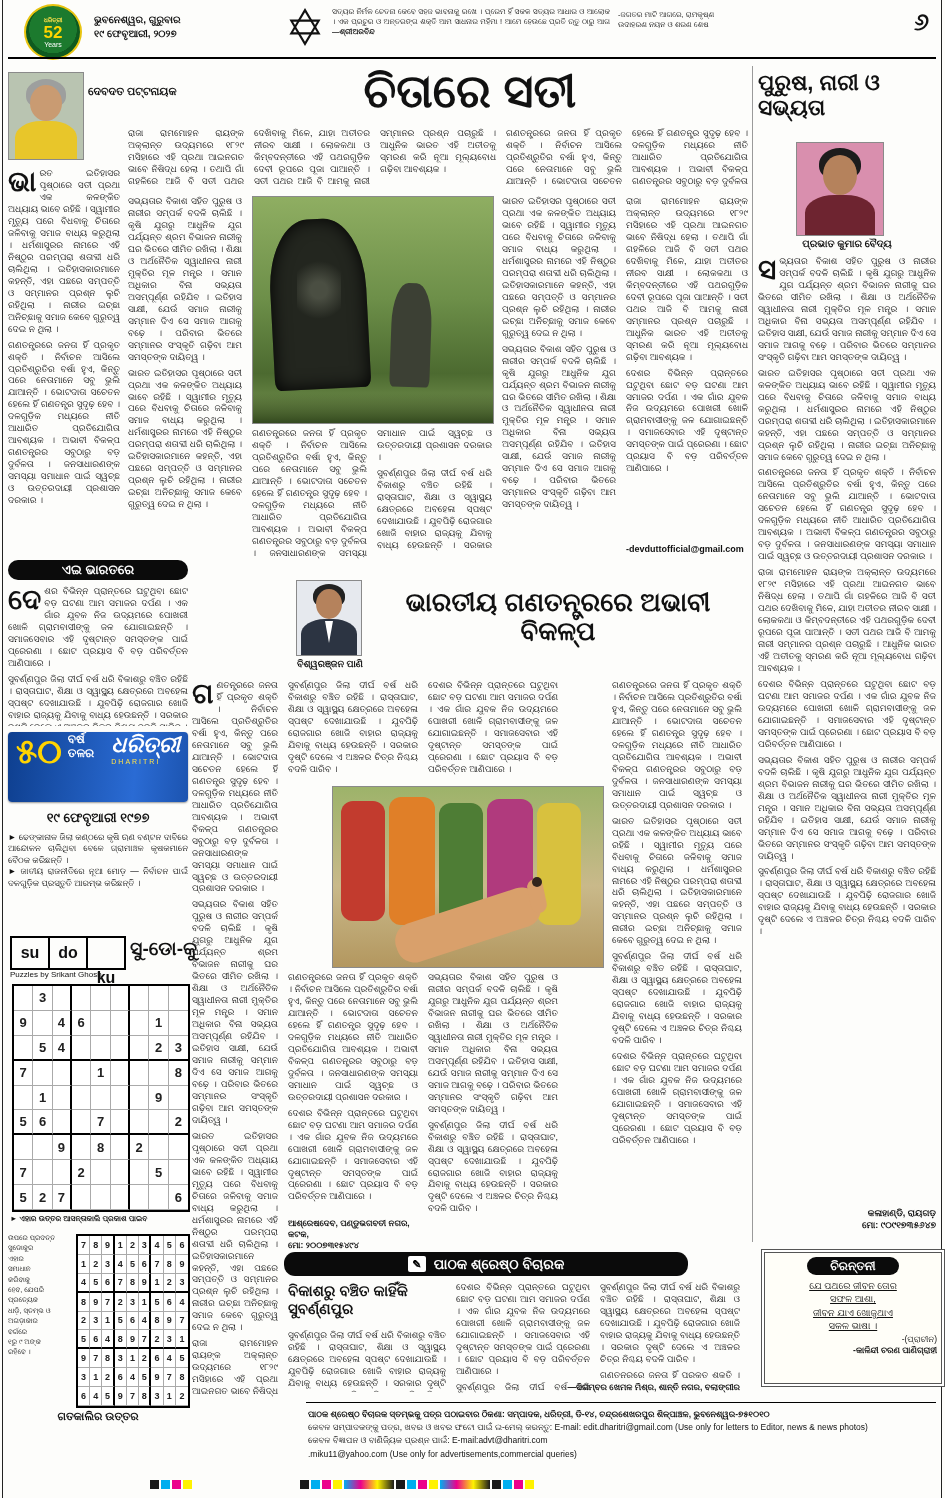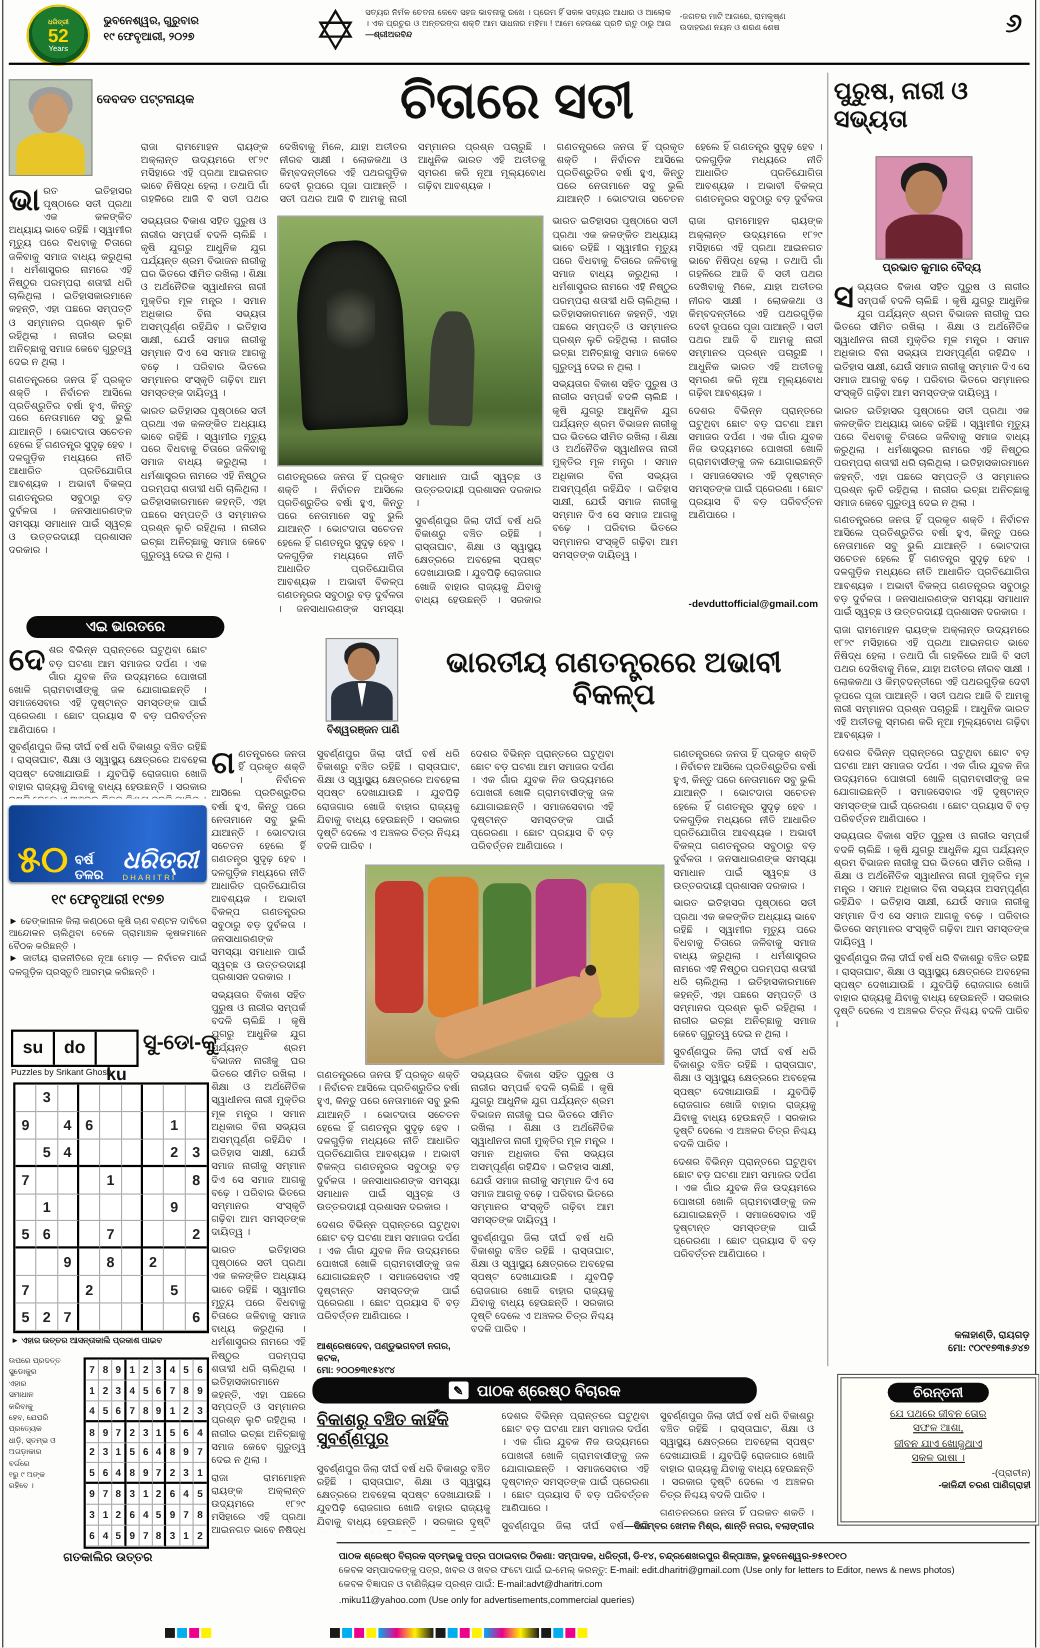--- a/index.html
+++ b/index.html
@@ -22,21 +22,21 @@
   .torso{position:absolute;border-radius:42% 42% 0 0;}
   .sgrid{display:grid;grid-template-columns:repeat(9,1fr);grid-template-rows:repeat(9,1fr);border:2px solid #000;background:#fff;}
   .sgrid .cell{border-right:1px solid #aaa;border-bottom:1px solid #aaa;display:flex;align-items:center;justify-content:center;font-weight:bold;color:#222;}
   .sgrid .cell:nth-child(9n){border-right:none;}
   .sgrid .cell.br{border-right:2px solid #000;}
   .sgrid .cell.bb{border-bottom:2px solid #000;}
   #puzzle-grid .cell{font-size:13px;}
   #answer-grid .cell{font-size:9px;}
   .sq{width:9px;height:9px;display:inline-block;}
   .gbar{width:50px;height:9px;display:inline-block;background:linear-gradient(90deg,#00aeef,#ec008c,#fff200,#1a1a1a);}
-  .blue-box{background:linear-gradient(95deg,#0e3f8f,#2a6bd4 70%,#1c54b0);border-radius:4px;color:#fff;display:flex;align-items:flex-end;padding:0 8px;box-shadow:0 1px 2px rgba(0,0,0,.4);}
+  .blue-box{background:linear-gradient(95deg,#0e3f8f,#2a6bd4 70%,#1c54b0);border-radius:4px;color:#fff;display:flex;align-items:flex-start;padding:0 8px;box-shadow:0 1px 2px rgba(0,0,0,.4);}
   .instr div{margin-bottom:2px;}
   .chir-box{border:1px solid #555;box-shadow:0 0 0 2px #fff,0 0 0 3px #555;background:#fffef8;}
 </style>
 </head>
 <body>
 
 <div id="page">
 
   <div class="abs" style="left:2px;top:0;width:1px;height:1498px;background:#222;"></div>
   <div class="abs" style="left:941px;top:0;width:1px;height:1498px;background:#222;"></div>
@@ -167,21 +167,21 @@
     <div>ସଭ୍ୟତାର ବିକାଶ ସହିତ ପୁରୁଷ ଓ ନାରୀର ସମ୍ପର୍କ ବଦଳି ଚାଲିଛି । କୃଷି ଯୁଗରୁ ଆଧୁନିକ ଯୁଗ ପର୍ଯ୍ୟନ୍ତ ଶ୍ରମ ବିଭାଜନ ନାରୀକୁ ଘର ଭିତରେ ସୀମିତ ରଖିଲା । ଶିକ୍ଷା ଓ ଅର୍ଥନୈତିକ ସ୍ୱାଧୀନତା ନାରୀ ମୁକ୍ତିର ମୂଳ ମନ୍ତ୍ର । ସମାନ ଅଧିକାର ବିନା ସଭ୍ୟତା ଅସମ୍ପୂର୍ଣ୍ଣ ରହିଯିବ । ଇତିହାସ ସାକ୍ଷୀ, ଯେଉଁ ସମାଜ ନାରୀକୁ ସମ୍ମାନ ଦିଏ ସେ ସମାଜ ଆଗକୁ ବଢ଼େ । ପରିବାର ଭିତରେ ସମ୍ମାନର ସଂସ୍କୃତି ଗଢ଼ିବା ଆମ ସମସ୍ତଙ୍କ ଦାୟିତ୍ୱ ।</div>
     <div>ସୁବର୍ଣ୍ଣପୁର ଜିଲା ଦୀର୍ଘ ବର୍ଷ ଧରି ବିକାଶରୁ ବଞ୍ଚିତ ରହିଛି । ରାସ୍ତାଘାଟ, ଶିକ୍ଷା ଓ ସ୍ୱାସ୍ଥ୍ୟ କ୍ଷେତ୍ରରେ ଅବହେଳା ସ୍ପଷ୍ଟ ଦେଖାଯାଉଛି । ଯୁବପିଢ଼ି ରୋଜଗାର ଖୋଜି ବାହାର ରାଜ୍ୟକୁ ଯିବାକୁ ବାଧ୍ୟ ହେଉଛନ୍ତି । ସରକାର ଦୃଷ୍ଟି ଦେଲେ ଏ ଅଞ୍ଚଳର ଚିତ୍ର ନିଶ୍ଚୟ ବଦଳି ପାରିବ ।</div>
   </div>
   <div class="abs body-text" style="left:612px;top:680px;width:130px;height:564px;">
     <div>ଗଣତନ୍ତ୍ରରେ ଜନତା ହିଁ ପ୍ରକୃତ ଶକ୍ତି । ନିର୍ବାଚନ ଆସିଲେ ପ୍ରତିଶ୍ରୁତିର ବର୍ଷା ହୁଏ, କିନ୍ତୁ ପରେ ନେତାମାନେ ସବୁ ଭୁଲି ଯାଆନ୍ତି । ଭୋଟଦାତା ସଚେତନ ହେଲେ ହିଁ ଗଣତନ୍ତ୍ର ସୁଦୃଢ଼ ହେବ । ଦଳଗୁଡ଼ିକ ମଧ୍ୟରେ ନୀତି ଆଧାରିତ ପ୍ରତିଯୋଗିତା ଆବଶ୍ୟକ । ଅଭାବୀ ବିକଳ୍ପ ଗଣତନ୍ତ୍ରର ସବୁଠାରୁ ବଡ଼ ଦୁର୍ବଳତା । ଜନସାଧାରଣଙ୍କ ସମସ୍ୟା ସମାଧାନ ପାଇଁ ସ୍ୱଚ୍ଛ ଓ ଉତ୍ତରଦାୟୀ ପ୍ରଶାସନ ଦରକାର ।</div>
     <div>ଭାରତ ଇତିହାସର ପୃଷ୍ଠାରେ ସତୀ ପ୍ରଥା ଏକ କଳଙ୍କିତ ଅଧ୍ୟାୟ ଭାବେ ରହିଛି । ସ୍ୱାମୀର ମୃତ୍ୟୁ ପରେ ବିଧବାକୁ ଚିତାରେ ଜଳିବାକୁ ସମାଜ ବାଧ୍ୟ କରୁଥିଲା । ଧର୍ମଶାସ୍ତ୍ରର ନାମରେ ଏହି ନିଷ୍ଠୁର ପରମ୍ପରା ଶତାବ୍ଦୀ ଧରି ଚାଲିଥିଲା । ଇତିହାସକାରମାନେ କହନ୍ତି, ଏହା ପଛରେ ସମ୍ପତ୍ତି ଓ ସମ୍ମାନର ପ୍ରଶ୍ନ ଲୁଚି ରହିଥିଲା । ନାରୀର ଇଚ୍ଛା ଅନିଚ୍ଛାକୁ ସମାଜ କେବେ ଗୁରୁତ୍ୱ ଦେଇ ନ ଥିଲା ।</div>
     <div>ସୁବର୍ଣ୍ଣପୁର ଜିଲା ଦୀର୍ଘ ବର୍ଷ ଧରି ବିକାଶରୁ ବଞ୍ଚିତ ରହିଛି । ରାସ୍ତାଘାଟ, ଶିକ୍ଷା ଓ ସ୍ୱାସ୍ଥ୍ୟ କ୍ଷେତ୍ରରେ ଅବହେଳା ସ୍ପଷ୍ଟ ଦେଖାଯାଉଛି । ଯୁବପିଢ଼ି ରୋଜଗାର ଖୋଜି ବାହାର ରାଜ୍ୟକୁ ଯିବାକୁ ବାଧ୍ୟ ହେଉଛନ୍ତି । ସରକାର ଦୃଷ୍ଟି ଦେଲେ ଏ ଅଞ୍ଚଳର ଚିତ୍ର ନିଶ୍ଚୟ ବଦଳି ପାରିବ ।</div>
     <div>ଦେଶର ବିଭିନ୍ନ ପ୍ରାନ୍ତରେ ଘଟୁଥିବା ଛୋଟ ବଡ଼ ଘଟଣା ଆମ ସମାଜର ଦର୍ପଣ । ଏକ ଗାଁର ଯୁବକ ନିଜ ଉଦ୍ୟମରେ ପୋଖରୀ ଖୋଳି ଗ୍ରାମବାସୀଙ୍କୁ ଜଳ ଯୋଗାଇଛନ୍ତି । ସମାଜସେବାର ଏହି ଦୃଷ୍ଟାନ୍ତ ସମସ୍ତଙ୍କ ପାଇଁ ପ୍ରେରଣା । ଛୋଟ ପ୍ରୟାସ ବି ବଡ଼ ପରିବର୍ତ୍ତନ ଆଣିପାରେ ।</div>
   </div>
 
-  <div class="abs banner" style="left:24px;top:560px;width:180px;height:20px;font-size:13px;">ଏଇ ଭାରତରେ</div>
+  <div class="abs banner" style="left:8px;top:560px;width:180px;height:20px;font-size:13px;">ଏଇ ଭାରତରେ</div>
   <div class="abs body-text dropcap" style="left:8px;top:586px;width:180px;height:140px;">
     <div>ଦେଶର ବିଭିନ୍ନ ପ୍ରାନ୍ତରେ ଘଟୁଥିବା ଛୋଟ ବଡ଼ ଘଟଣା ଆମ ସମାଜର ଦର୍ପଣ । ଏକ ଗାଁର ଯୁବକ ନିଜ ଉଦ୍ୟମରେ ପୋଖରୀ ଖୋଳି ଗ୍ରାମବାସୀଙ୍କୁ ଜଳ ଯୋଗାଇଛନ୍ତି । ସମାଜସେବାର ଏହି ଦୃଷ୍ଟାନ୍ତ ସମସ୍ତଙ୍କ ପାଇଁ ପ୍ରେରଣା । ଛୋଟ ପ୍ରୟାସ ବି ବଡ଼ ପରିବର୍ତ୍ତନ ଆଣିପାରେ ।</div>
     <div>ସୁବର୍ଣ୍ଣପୁର ଜିଲା ଦୀର୍ଘ ବର୍ଷ ଧରି ବିକାଶରୁ ବଞ୍ଚିତ ରହିଛି । ରାସ୍ତାଘାଟ, ଶିକ୍ଷା ଓ ସ୍ୱାସ୍ଥ୍ୟ କ୍ଷେତ୍ରରେ ଅବହେଳା ସ୍ପଷ୍ଟ ଦେଖାଯାଉଛି । ଯୁବପିଢ଼ି ରୋଜଗାର ଖୋଜି ବାହାର ରାଜ୍ୟକୁ ଯିବାକୁ ବାଧ୍ୟ ହେଉଛନ୍ତି । ସରକାର ଦୃଷ୍ଟି ଦେଲେ ଏ ଅଞ୍ଚଳର ଚିତ୍ର ନିଶ୍ଚୟ ବଦଳି ପାରିବ ।</div>
   </div>
 
   <div class="abs blue-box" style="left:8px;top:732px;width:164px;height:70px;">
     <div style="font-size:34px;font-weight:bold;color:#ffd400;margin-right:6px;">୫୦</div>
     <div style="font-size:12px;font-weight:bold;margin-right:8px;">ବର୍ଷ ତଳର</div>
     <div>
       <div style="font-size:22px;font-weight:bold;font-style:italic;">ଧରିତ୍ରୀ</div>
@@ -381,21 +381,21 @@
       <div class="cell">3</div>
       <div class="cell">1</div>
       <div class="cell">2</div>
     </div>
   <div class="abs bold center" style="left:8px;top:1410px;width:180px;font-size:11px;">ଗତକାଲିର ଉତ୍ତର</div>
 
   <div class="abs banner" style="left:284px;top:1252px;width:404px;height:24px;font-size:14px;">
     <span style="background:#fff;color:#000;width:18px;height:16px;display:inline-flex;align-items:center;justify-content:center;margin-right:8px;border-radius:2px;font-size:11px;">✎</span>
     <span>ପାଠକ ଶ୍ରେଷ୍ଠ ବିଚାରକ</span>
   </div>
-  <div class="abs bold" style="left:288px;top:1282px;width:158px;font-size:15px;line-height:1.2;text-decoration:underline;">ବିକାଶରୁ ବଞ୍ଚିତ କାହିଁକି ସୁବର୍ଣ୍ଣପୁର</div>
+  <div class="abs bold" style="left:288px;top:1282px;width:158px;font-size:15px;line-height:1.2;">ବିକାଶରୁ ବଞ୍ଚିତ କାହିଁକି ସୁବର୍ଣ୍ଣପୁର</div>
   <div class="abs body-text" style="left:288px;top:1330px;width:158px;height:62px;">
     <div>ସୁବର୍ଣ୍ଣପୁର ଜିଲା ଦୀର୍ଘ ବର୍ଷ ଧରି ବିକାଶରୁ ବଞ୍ଚିତ ରହିଛି । ରାସ୍ତାଘାଟ, ଶିକ୍ଷା ଓ ସ୍ୱାସ୍ଥ୍ୟ କ୍ଷେତ୍ରରେ ଅବହେଳା ସ୍ପଷ୍ଟ ଦେଖାଯାଉଛି । ଯୁବପିଢ଼ି ରୋଜଗାର ଖୋଜି ବାହାର ରାଜ୍ୟକୁ ଯିବାକୁ ବାଧ୍ୟ ହେଉଛନ୍ତି । ସରକାର ଦୃଷ୍ଟି ଦେଲେ ଏ ଅଞ୍ଚଳର ଚିତ୍ର ନିଶ୍ଚୟ ବଦଳି ପାରିବ ।</div>
   </div>
   <div class="abs body-text" style="left:456px;top:1282px;width:134px;height:112px;">
     <div>ଦେଶର ବିଭିନ୍ନ ପ୍ରାନ୍ତରେ ଘଟୁଥିବା ଛୋଟ ବଡ଼ ଘଟଣା ଆମ ସମାଜର ଦର୍ପଣ । ଏକ ଗାଁର ଯୁବକ ନିଜ ଉଦ୍ୟମରେ ପୋଖରୀ ଖୋଳି ଗ୍ରାମବାସୀଙ୍କୁ ଜଳ ଯୋଗାଇଛନ୍ତି । ସମାଜସେବାର ଏହି ଦୃଷ୍ଟାନ୍ତ ସମସ୍ତଙ୍କ ପାଇଁ ପ୍ରେରଣା । ଛୋଟ ପ୍ରୟାସ ବି ବଡ଼ ପରିବର୍ତ୍ତନ ଆଣିପାରେ ।</div>
     <div>ସୁବର୍ଣ୍ଣପୁର ଜିଲା ଦୀର୍ଘ ବର୍ଷ ଧରି ବିକାଶରୁ ବଞ୍ଚିତ ରହିଛି । ରାସ୍ତାଘାଟ, ଶିକ୍ଷା ଓ ସ୍ୱାସ୍ଥ୍ୟ କ୍ଷେତ୍ରରେ ଅବହେଳା ସ୍ପଷ୍ଟ ଦେଖାଯାଉଛି । ଯୁବପିଢ଼ି ରୋଜଗାର ଖୋଜି ବାହାର ରାଜ୍ୟକୁ ଯିବାକୁ ବାଧ୍ୟ ହେଉଛନ୍ତି । ସରକାର ଦୃଷ୍ଟି ଦେଲେ ଏ ଅଞ୍ଚଳର ଚିତ୍ର ନିଶ୍ଚୟ ବଦଳି ପାରିବ ।</div>
   </div>
   <div class="abs body-text" style="left:600px;top:1282px;width:140px;height:96px;">
     <div>ସୁବର୍ଣ୍ଣପୁର ଜିଲା ଦୀର୍ଘ ବର୍ଷ ଧରି ବିକାଶରୁ ବଞ୍ଚିତ ରହିଛି । ରାସ୍ତାଘାଟ, ଶିକ୍ଷା ଓ ସ୍ୱାସ୍ଥ୍ୟ କ୍ଷେତ୍ରରେ ଅବହେଳା ସ୍ପଷ୍ଟ ଦେଖାଯାଉଛି । ଯୁବପିଢ଼ି ରୋଜଗାର ଖୋଜି ବାହାର ରାଜ୍ୟକୁ ଯିବାକୁ ବାଧ୍ୟ ହେଉଛନ୍ତି । ସରକାର ଦୃଷ୍ଟି ଦେଲେ ଏ ଅଞ୍ଚଳର ଚିତ୍ର ନିଶ୍ଚୟ ବଦଳି ପାରିବ ।</div>
     <div>ଗଣତନ୍ତ୍ରରେ ଜନତା ହିଁ ପ୍ରକୃତ ଶକ୍ତି । ନିର୍ବାଚନ ଆସିଲେ ପ୍ରତିଶ୍ରୁତିର ବର୍ଷା ହୁଏ, କିନ୍ତୁ ପରେ ନେତାମାନେ ସବୁ ଭୁଲି ଯାଆନ୍ତି । ଭୋଟଦାତା ସଚେତନ ହେଲେ ହିଁ ଗଣତନ୍ତ୍ର ସୁଦୃଢ଼ ହେବ । ଦଳଗୁଡ଼ିକ ମଧ୍ୟରେ ନୀତି ଆଧାରିତ ପ୍ରତିଯୋଗିତା ଆବଶ୍ୟକ । ଅଭାବୀ ବିକଳ୍ପ ଗଣତନ୍ତ୍ରର ସବୁଠାରୁ ବଡ଼ ଦୁର୍ବଳତା । ଜନସାଧାରଣଙ୍କ ସମସ୍ୟା ସମାଧାନ ପାଇଁ ସ୍ୱଚ୍ଛ ଓ ଉତ୍ତରଦାୟୀ ପ୍ରଶାସନ ଦରକାର ।</div>

